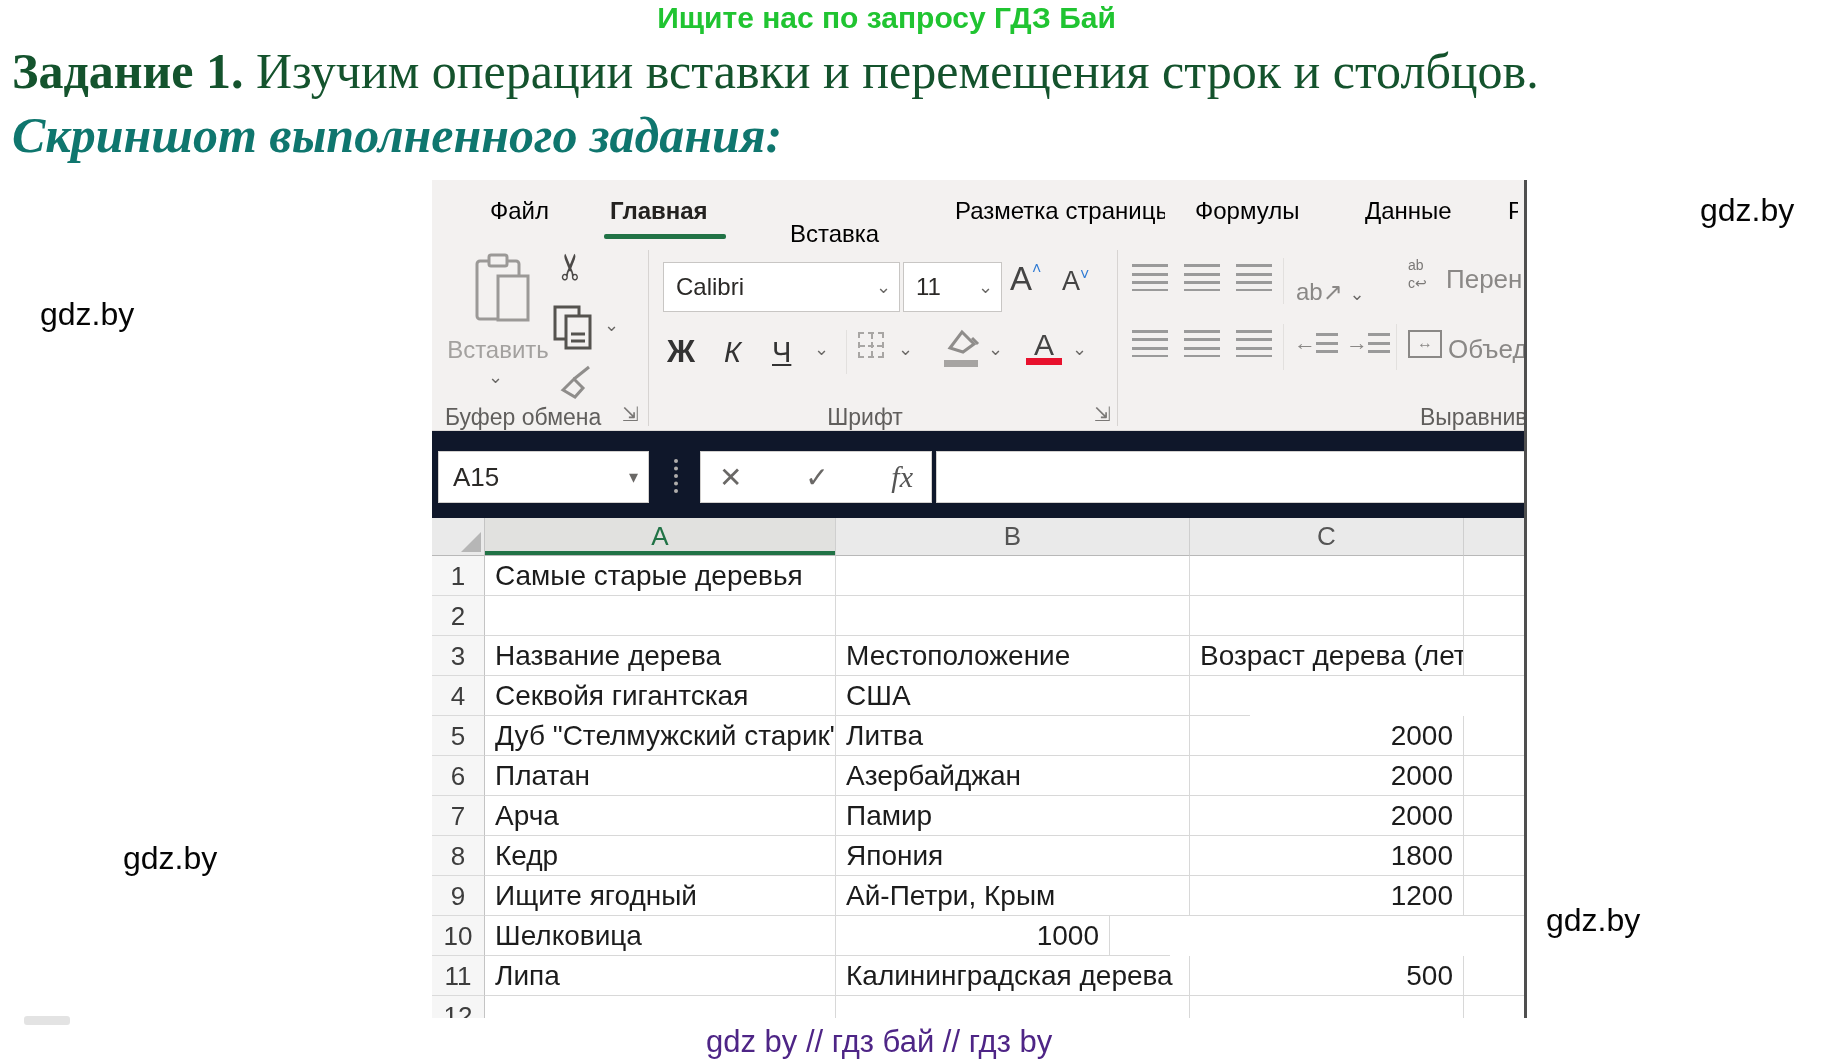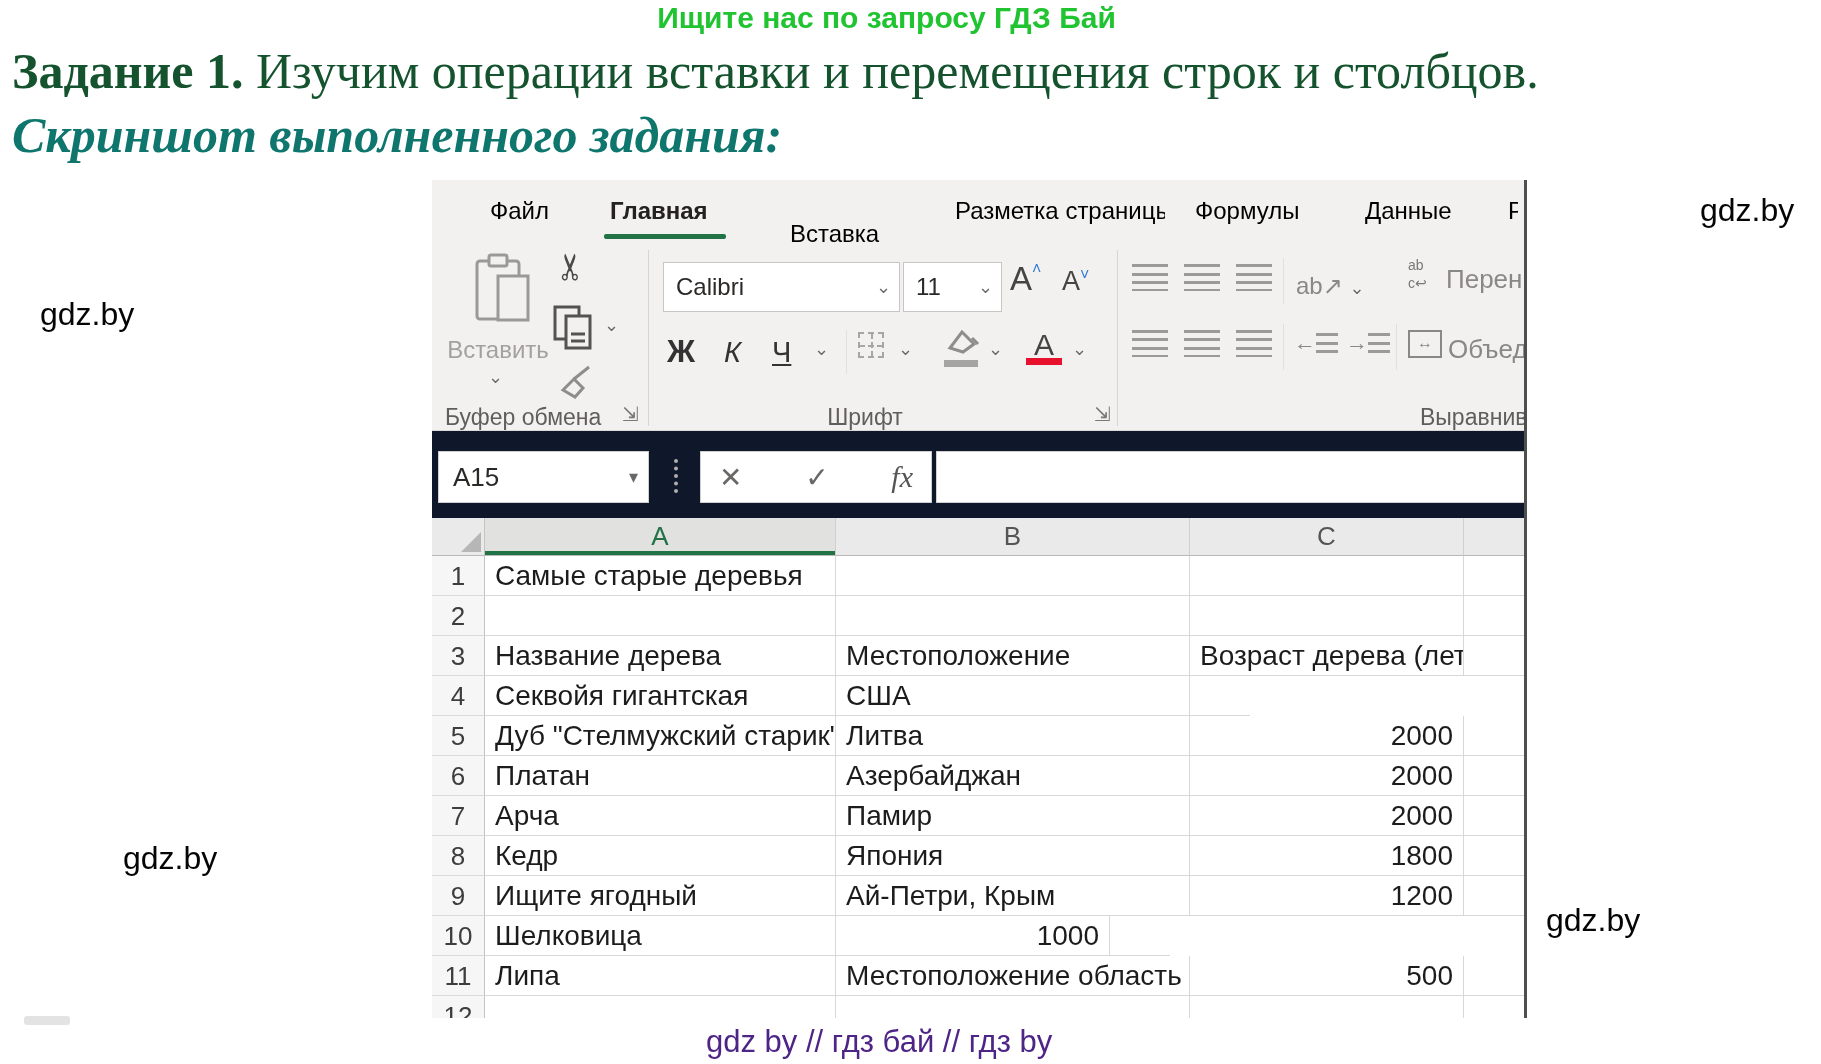--- a/index.html
+++ b/index.html
@@ -190,21 +190,21 @@
       <span class="redbar"></span>
     </div>
     <div class="icbtn cv" style="left:640px;top:158px;">⌄</div>
 
     <div class="vsep" style="left:685px;top:70px;height:176px;"></div>
 
     <div class="icbtn" style="left:700px;top:84px;"><span class="lines"></span></div>
     <div class="icbtn" style="left:752px;top:84px;"><span class="lines"></span></div>
     <div class="icbtn" style="left:804px;top:84px;"><span class="lines"></span></div>
     <div class="minisep" style="left:851px;top:78px;height:46px;"></div>
-    <div class="icbtn grayed" style="left:864px;top:92px;font-size:24px;">
+    <div class="icbtn grayed" style="left:864px;top:98px;font-size:24px;">
       <span><span>ab</span>↗</span>
       <span class="cv">⌄</span>
     </div>
     <div class="icbtn" style="left:976px;top:76px;">
       <span class="wrapic">ab<br>c↩</span>
     </div>
     <div class="icbtn grayed" style="left:1014px;top:84px;font-size:26px;">Перен</div>
 
     <div class="icbtn" style="left:700px;top:150px;"><span class="lines"></span></div>
     <div class="icbtn" style="left:752px;top:150px;"><span class="lines"></span></div>
@@ -315,21 +315,21 @@
       </div>
       <div class="row">
         <div class="rn">10</div>
         <div class="cell wA">Шелковица</div>
         <div class="cell wC num">1000</div>
         <div class="cell wD"></div>
       </div>
       <div class="row">
         <div class="rn">11</div>
         <div class="cell wA">Липа</div>
-        <div class="cell wB">Местоположение область</div>
+        <div class="cell wB">Калининградская дерева</div>
         <div class="cell wC num">500</div>
         <div class="cell wD"></div>
       </div>
       <div class="row">
         <div class="rn">12</div>
         <div class="cell wA"></div>
         <div class="cell wB"></div>
         <div class="cell wC num"></div>
         <div class="cell wD"></div>
       </div>

